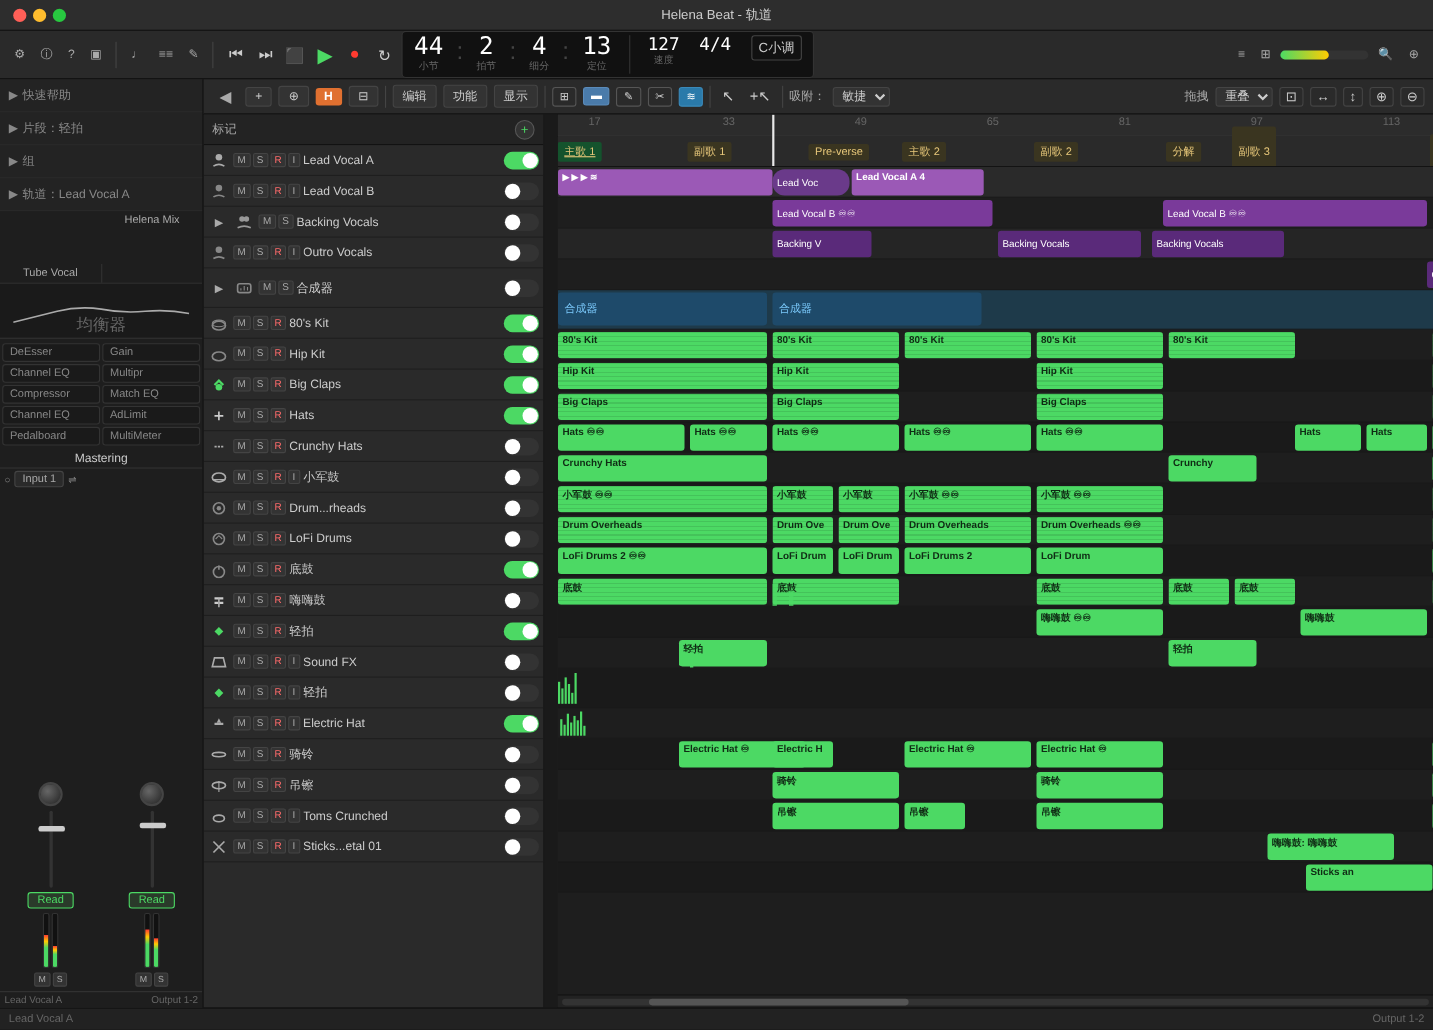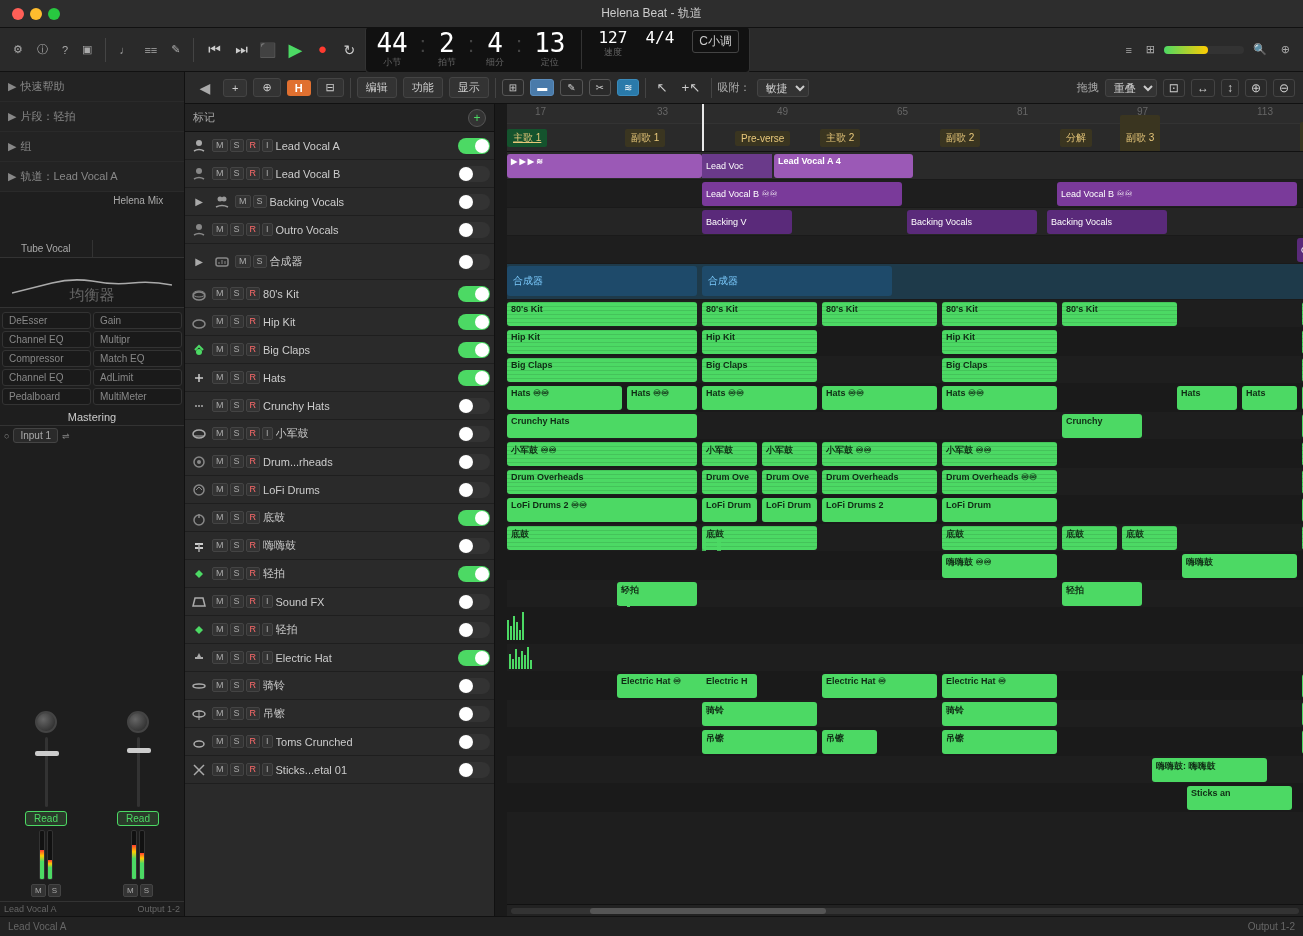--- a/index.html
+++ b/index.html
@@ -16,21 +16,21 @@
     
     
     #toolbar { height: 44px; background: #2a2a2a; border-bottom: 1px solid #111; display: flex; align-items: center; padding: 0 8px; gap: 4px; }
     .toolbar-btn { background: none; border: none; color: #aaa; cursor: pointer; padding: 2px 5px; border-radius: 4px; font-size: 11px; }
     .transport-section { display: flex; align-items: center; gap: 3px; }
     .trans-btn { width: 24px; height: 22px; background: none; border: none; color: #ccc; cursor: pointer; font-size: 14px; display: flex; align-items: center; justify-content: center; }
     .play-btn { color: #4cd964; font-size: 18px; }
     .record-btn { color: #ff3b30; }
     .counter-display { background: #111; border: 1px solid #333; border-radius: 4px; padding: 3px 10px; display: flex; gap: 12px; min-width: 260px; justify-content: center; }
     .counter-group { display: flex; flex-direction: column; align-items: center; }
-    .counter-num { font-size: 26px; color: #fff; font-family: monospace; line-height: 1; }
+    .counter-num { font-size: 22px; color: #fff; font-family: monospace; line-height: 1; }
     .counter-label { font-size: 9px; color: #666; }
     .counter-sep { font-size: 22px; color: #444; margin-top: 2px; }
     .key-display { background: #111; border: 1px solid #333; border-radius: 4px; padding: 3px 8px; color: #ccc; font-size: 13px; }
     .toolbar-spacer { flex: 1; }
     .toolbar-right { display: flex; align-items: center; gap: 4px; }
     
     
     #main { display: flex; height: calc(936px - 28px - 44px - 32px); }
     .left-section { padding: 4px 8px; border-bottom: 1px solid #2a2a2a; }
     .left-section-header { display: flex; align-items: center; gap: 4px; color: #888; font-size: 11px; cursor: pointer; padding: 3px 0; }
@@ -756,22 +756,22 @@
         </div>
 
         <div style="flex:1;overflow-y:auto;overflow-x:auto;position:relative;">
           <div style="min-width:900px;position:relative;">
 
             <div class="track-row" style="background:#2a2a2a;">
 
               <div class="clip clip-purple" style="left:0;width:195px;">
                 <span style="font-size:8px;">▶ ▶ ▶ ≋</span>
               </div>
-              <div class="clip clip-purple" style="left:267px;width:139px;">Lead Vocal A 4</div>
-              <div style="position:absolute;left:195px;top:2px;width:70px;height:24px;background:#6a3a8a;border-radius:0;display:flex;align-items:center;padding:2px 4px;font-size:9px;color:#fff;overflow:hidden;">Lead Voc</div>
+              <div class="clip clip-purple" style="left:267px;width:120px;">Lead Vocal A 4</div>
+              <div style="position:absolute;left:195px;top:2px;width:70px;height:24px;background:#6a3a8a;border-radius:11px;display:flex;align-items:center;padding:2px 4px;font-size:9px;color:#fff;overflow:hidden;">Lead Voc</div>
             </div>
 
             <div class="track-row">
               <div style="position:absolute;left:195px;top:2px;width:200px;height:24px;background:#7a3a9a;border-radius:3px;display:flex;align-items:center;padding:2px 4px;font-size:9px;color:#fff;overflow:hidden;">Lead Vocal B ♾♾</div>
               <div style="position:absolute;left:550px;top:2px;width:240px;height:24px;background:#7a3a9a;border-radius:3px;display:flex;align-items:center;padding:2px 4px;font-size:9px;color:#fff;overflow:hidden;">Lead Vocal B ♾♾</div>
             </div>
 
             <div class="track-row" style="background:#252525;">
               <div style="position:absolute;left:195px;top:2px;width:90px;height:24px;background:#5a2a7a;border-radius:3px;display:flex;align-items:center;padding:2px 4px;font-size:9px;color:#fff;overflow:hidden;">Backing V</div>
               <div style="position:absolute;left:400px;top:2px;width:130px;height:24px;background:#5a2a7a;border-radius:3px;display:flex;align-items:center;padding:2px 4px;font-size:9px;color:#fff;overflow:hidden;">Backing Vocals</div>
@@ -930,21 +930,21 @@
               <div class="clip clip-green" style="left:315px;width:55px;">吊镲</div>
               <div class="clip clip-green" style="left:435px;width:115px;">吊镲</div>
               <div class="clip clip-green" style="left:795px;width:115px;">吊镲</div>
             </div>
 
             <div class="track-row">
               <div class="clip clip-green" style="left:645px;width:115px;">嗨嗨鼓: 嗨嗨鼓</div>
             </div>
 
             <div class="track-row" style="background:#1a1a1a;">
-              <div class="clip clip-green" style="left:680px;width:105px;">Sticks an</div>
+              <div class="clip clip-green" style="left:680px;width:115px;">Sticks an</div>
             </div>
 
             <div style="height:20px;background:#1e1e1e;"></div>
           </div>
         </div>
 
         <div id="hscroll">
           <div class="hscroll-track">
             <div class="hscroll-thumb"></div>
           </div>

